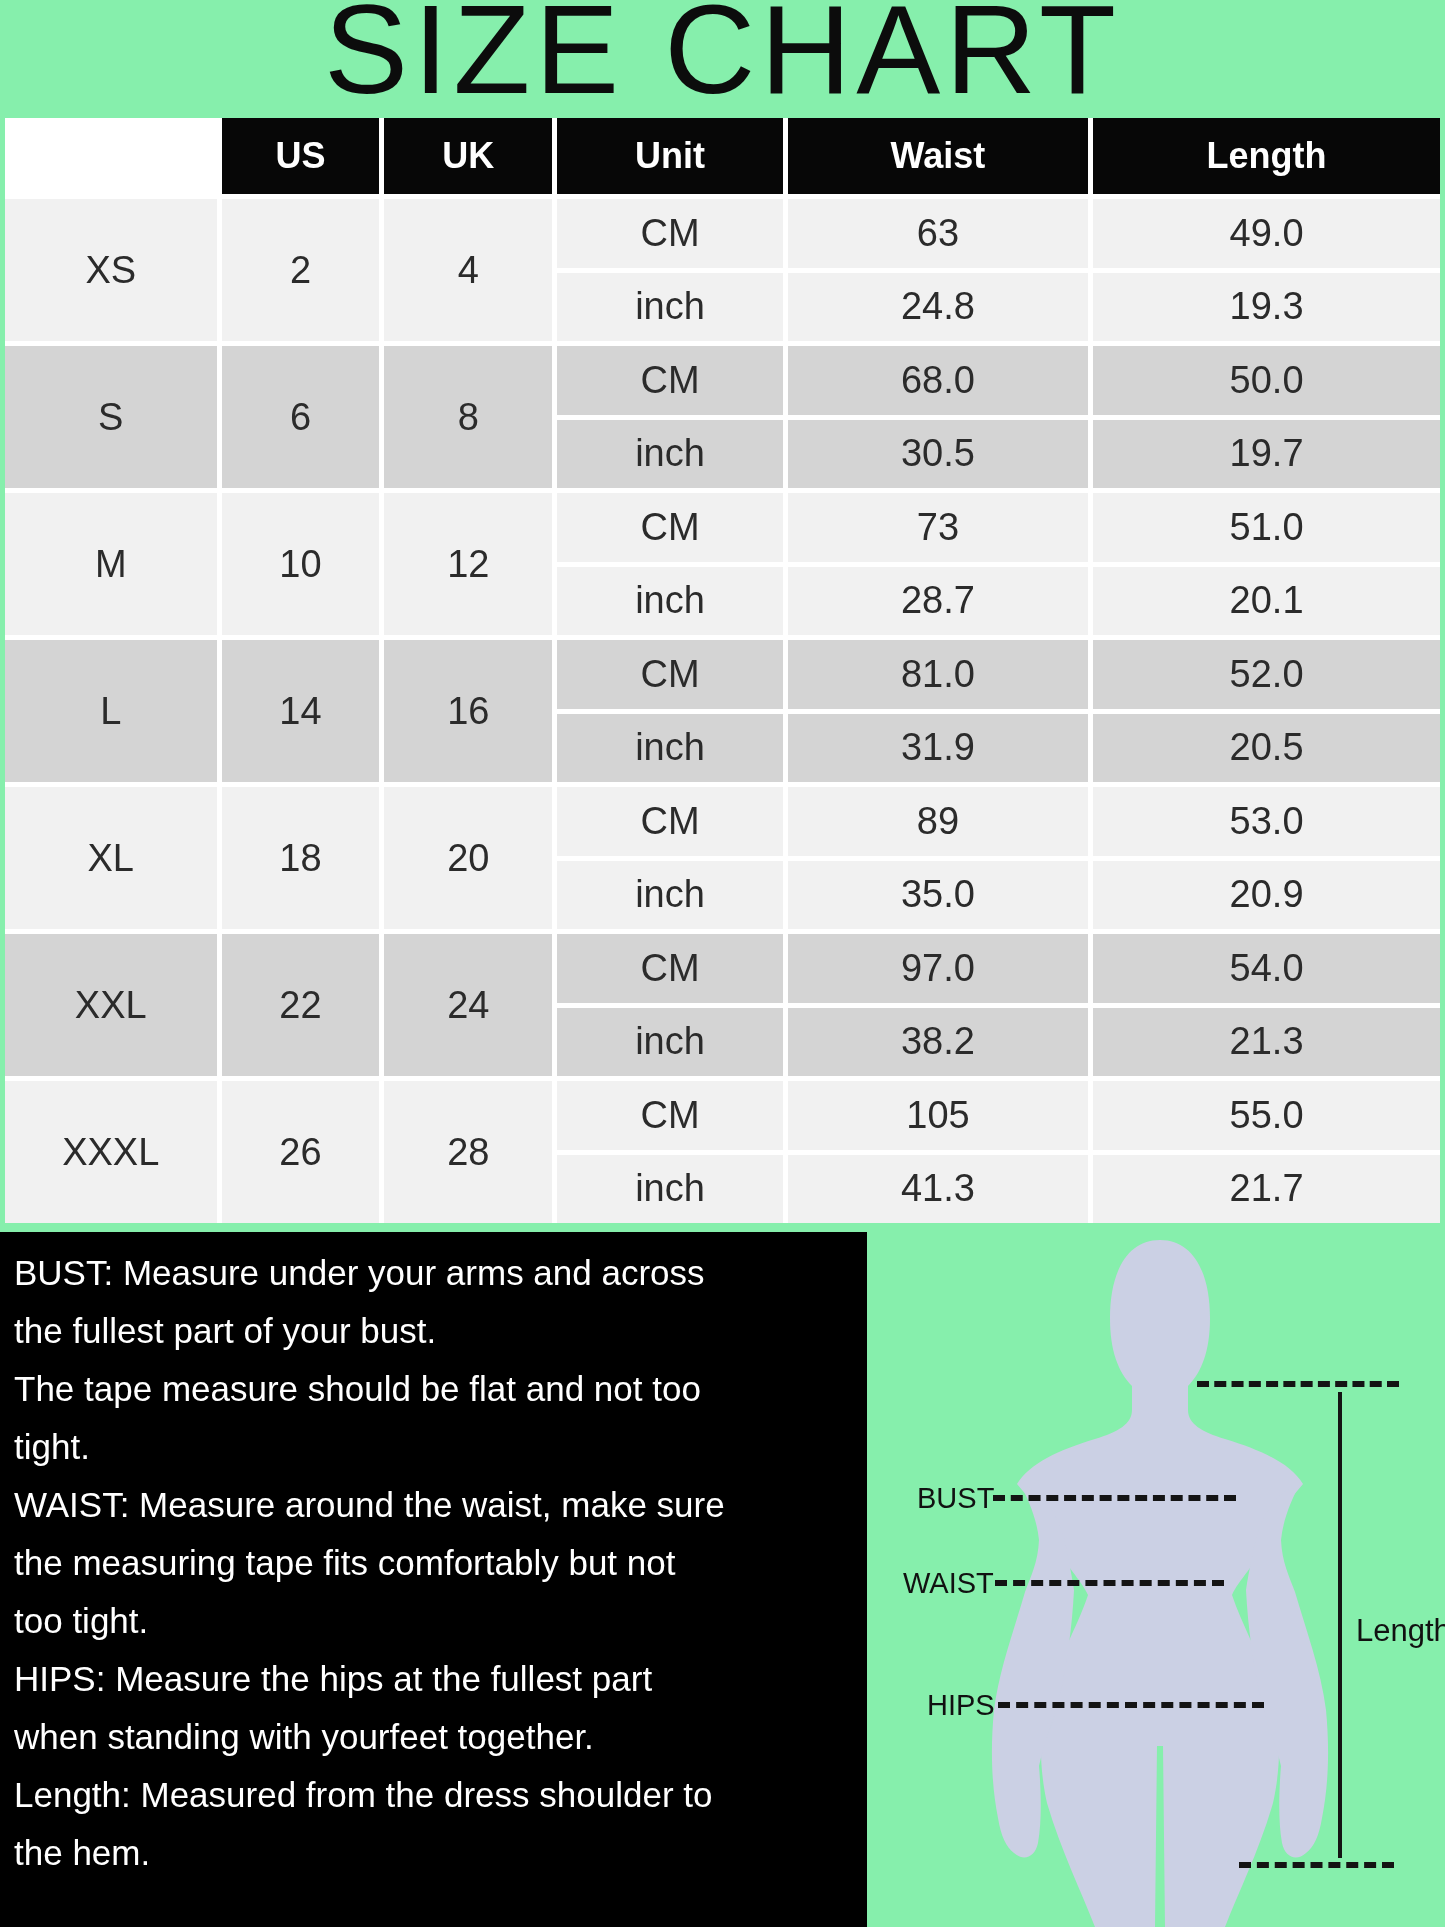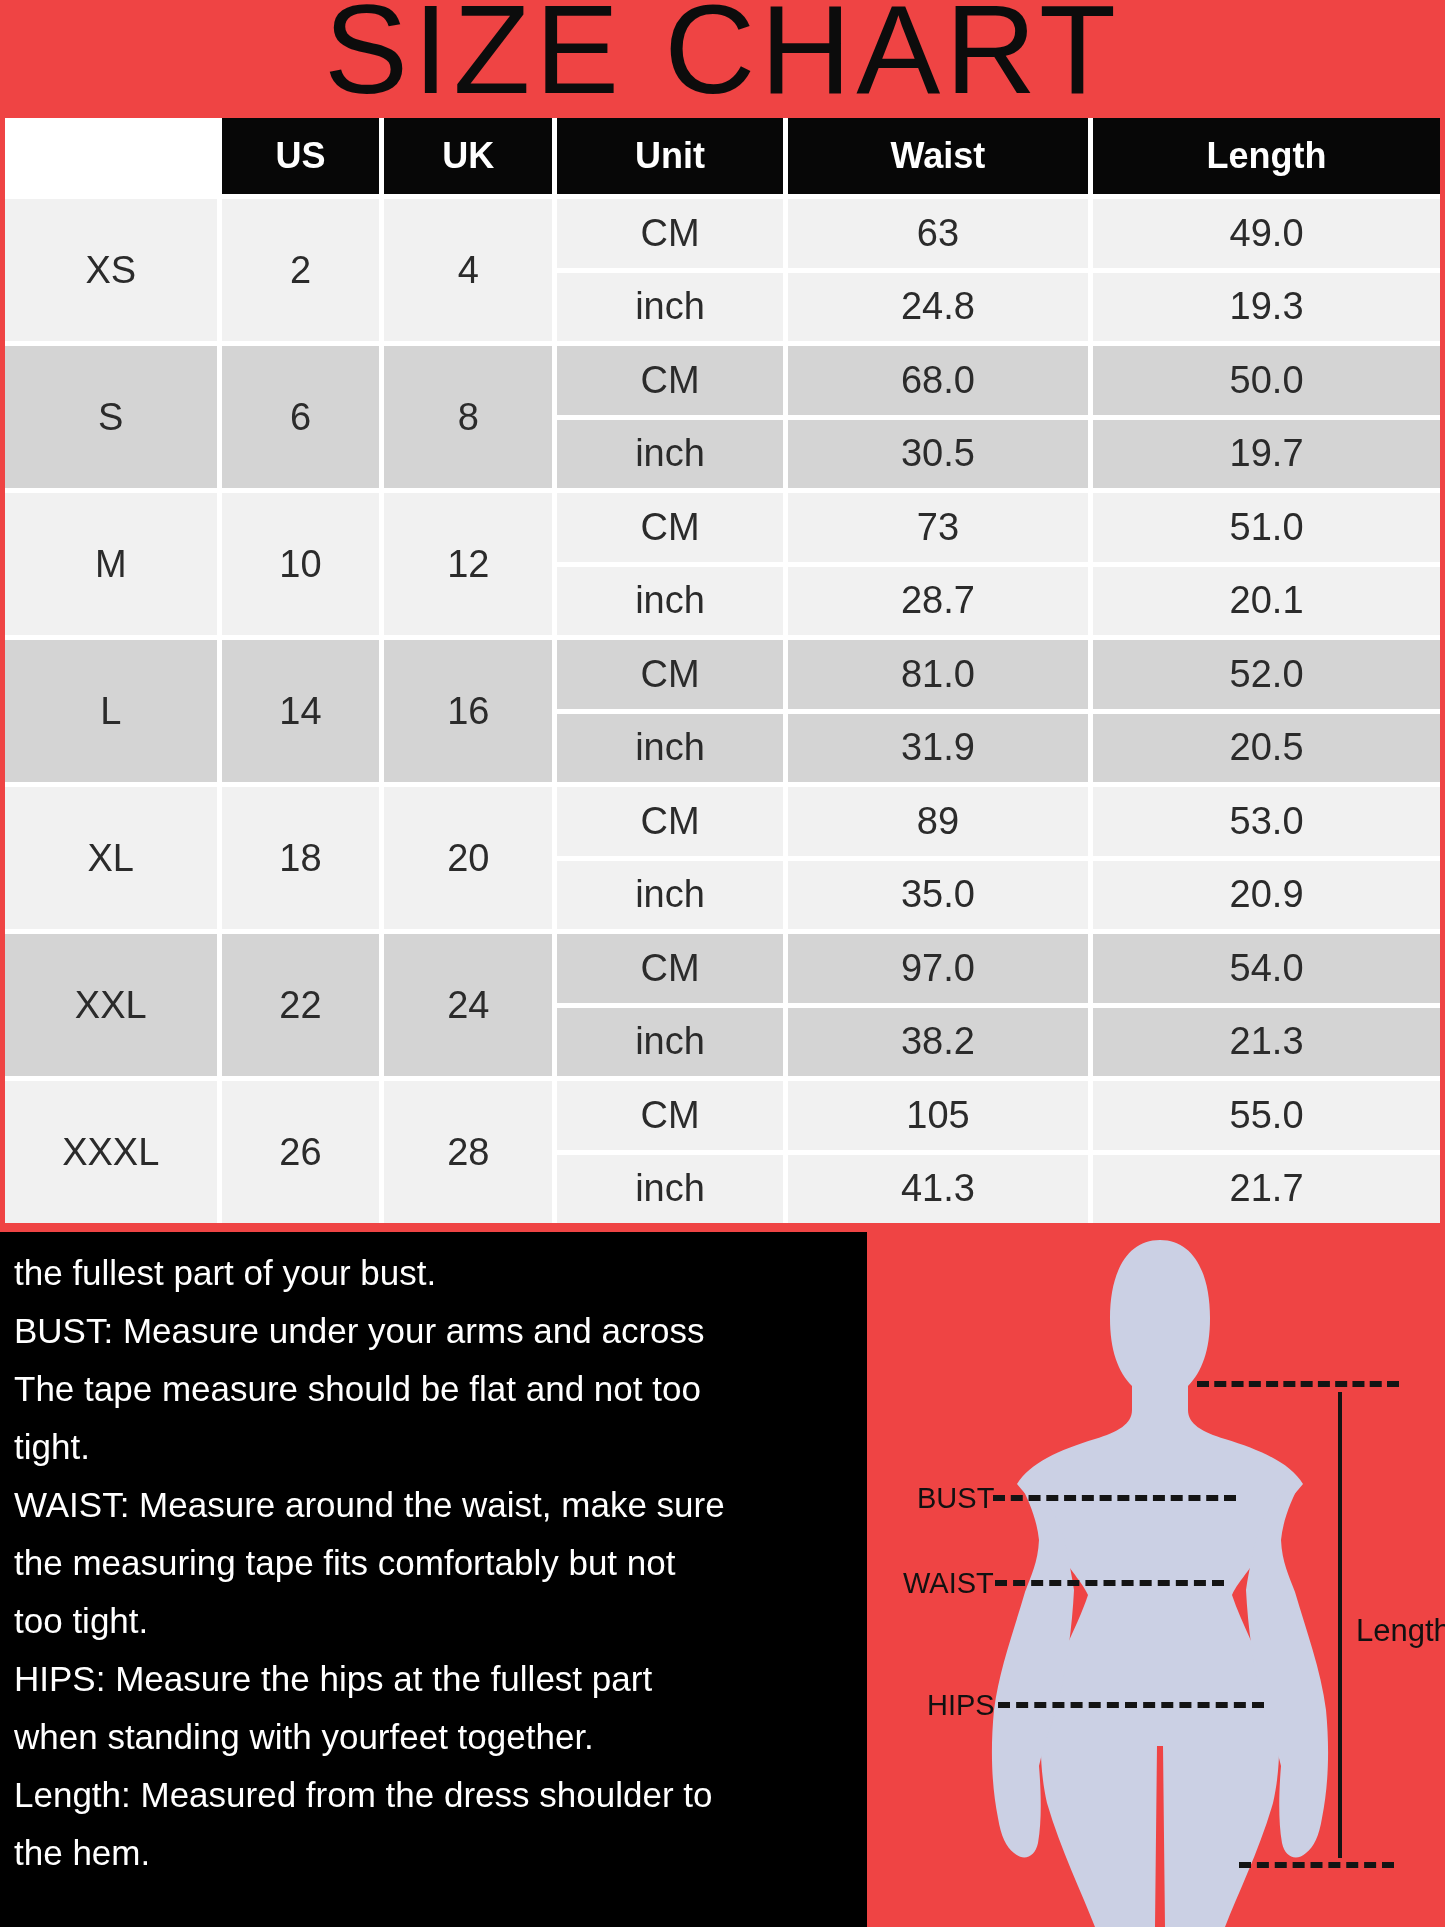--- a/index.html
+++ b/index.html
@@ -1,17 +1,17 @@
 <!DOCTYPE html>
 <html><head>
 <meta charset="utf-8">
 <style>
   html,body { margin:0; padding:0; background:#ffffff; }
   .page {
-    position:relative; width:1445px; height:1927px; background:#ef4444;
+    position:relative; width:1445px; height:1927px; background:#86efac;
     overflow:hidden; font-family:"Liberation Sans", sans-serif;
   }
 
   
   .title {
     position:absolute; top:-10px; left:0; width:100%;
     margin:0; text-align:center;
     font-size:126px; font-weight:400; letter-spacing:5px;
     line-height:120px; color:#0c0c0c; white-space:nowrap;
   }
@@ -134,22 +134,22 @@
       <div class="cell bg0" style="grid-area: 14 / 3 / span 2;">28</div>
       <div class="cell bg0" style="grid-area: 14 / 4;">CM</div>
       <div class="cell bg0" style="grid-area: 14 / 5;">105</div>
       <div class="cell bg0" style="grid-area: 14 / 6;">55.0</div>
       <div class="cell bg0" style="grid-area: 15 / 4;">inch</div>
       <div class="cell bg0" style="grid-area: 15 / 5;">41.3</div>
       <div class="cell bg0" style="grid-area: 15 / 6;">21.7</div>
     </div>
 
   <div class="instructions" id="instructions">
+      <div class="line">BUST: Measure under your arms and across</div>
       <div class="line">the fullest part of your bust.</div>
-      <div class="line">BUST: Measure under your arms and across</div>
       <div class="line">The tape measure should be flat and not too</div>
       <div class="line">tight.</div>
       <div class="line">WAIST: Measure around the waist, make sure</div>
       <div class="line">the measuring tape fits comfortably but not</div>
       <div class="line">too tight.</div>
       <div class="line">HIPS: Measure the hips at the fullest part</div>
       <div class="line">when standing with yourfeet together.</div>
       <div class="line">Length: Measured from the dress shoulder to</div>
       <div class="line">the hem.</div>
     </div>

